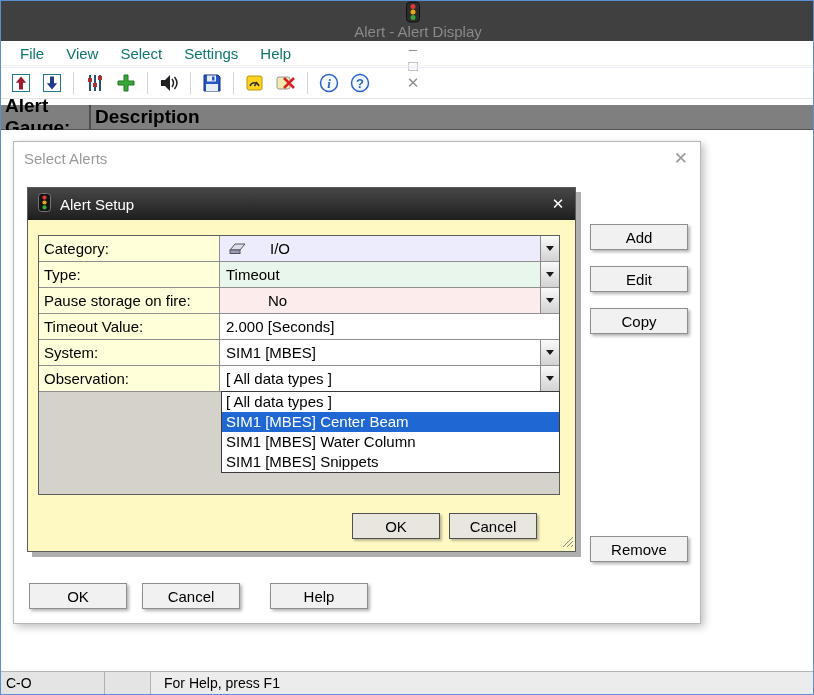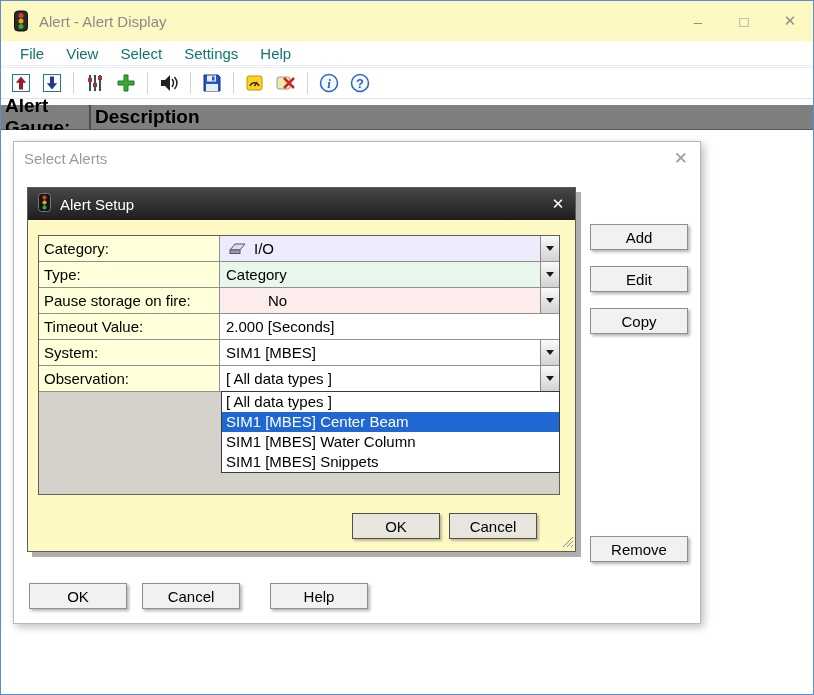--- a/index.html
+++ b/index.html
@@ -2,21 +2,21 @@
 <html><head>
 <meta charset="utf-8">
 <style>
   * { box-sizing: border-box; margin: 0; padding: 0; }
   html,body { width: 814px; height: 695px; }
   body { font-family: "Liberation Sans", sans-serif; background: #fff; position: relative; overflow: hidden; }
 
   .window { position: absolute; inset: 0; border: 1px solid #5a90d2; background: #fff; }
 
   
-  .titlebar { position: absolute; top: 0; left: 0; right: 0; height: 40px; display: flex; align-items: center; padding-left: 12px; background: #fef9c3; }
+  .titlebar { position: absolute; top: 0; left: 0; right: 0; height: 40px; display: flex; align-items: center; padding-left: 12px; background: #404040; flex-direction: column; }
   .app-icon { width: 16px; height: 22px; display: inline-flex; }
   .titlebar .title { color: #8a8a8a; font-size: 15px; margin-left: 10px; flex: 1; }
   .winbtn { width: 46px; height: 40px; display: flex; align-items: center; justify-content: center; color: #8f8f8f; font-size: 15px; }
 
   
   .menubar { position: absolute; top: 40px; left: 0; right: 0; height: 25px; display: flex; align-items: center; padding-left: 8px; font-size: 15px; color: #0f766e; border-bottom: 1px solid #f0f0f0; }
   .mi { padding: 0 11px; }
 
   
   .toolbar { position: absolute; top: 66px; left: 0; right: 0; height: 32px; display: flex; align-items: center; padding: 2px 6px; gap: 3px; border-top: 1px solid #e8eef8; border-bottom: 1px solid #e3e3e3; }
@@ -47,21 +47,21 @@
   
   .dlg-setup { position: absolute; left: 13px; top: 45px; width: 549px; height: 365px; border: 1px solid #5c5c5c; background: #fef9c3; box-shadow: 5px 5px 0 rgba(110,110,110,.55); }
   .as-titlebar { height: 32px; background: linear-gradient(#474747, #1e1e1e); display: flex; align-items: center; padding-left: 10px; color: #fff; font-size: 15px; }
   .as-title { margin-left: 9px; flex: 1; }
   .as-x { width: 34px; height: 32px; display: flex; align-items: center; justify-content: center; color: #fff; font-size: 15px; }
   .as-body { position: relative; height: 333px; }
 
   .as-frame { position: absolute; left: 10px; top: 15px; width: 522px; height: 260px; border: 1px solid #5f5f5f; background: #d5d2cb; }
   .fr { height: 26px; display: flex; border-bottom: 1px solid #8f8f8f; }
   .fl { width: 181px; background: #ffffd9; border-right: 1px solid #8f8f8f; display: flex; align-items: center; padding-left: 5px; font-size: 15px; color: #000; text-align: center; }
-  .fv { flex: 1; background: #fff; display: flex; align-items: center; padding-left: 6px; font-size: 15px; color: #000; position: relative; }
+  .fv { flex: 1; background: #fff; display: flex; align-items: center; padding-left: 6px; font-size: 15px; color: #000; position: relative; gap: 16px; }
   .fv.v-cat   { background: #edecfc; }
   .fv.v-type  { background: #e9f6ec; }
   .fv.v-pause { background: #fcecec; padding-left: 48px; }
   .io-icon { display: inline-flex; margin-right: 6px; }
   .dd { margin-left: auto; width: 19px; align-self: stretch; border-left: 1px solid #8a8a8a; background: linear-gradient(#fafafa, #d2d2d2); display: flex; align-items: center; justify-content: center; }
   .tri { width: 0; height: 0; border-left: 4px solid transparent; border-right: 4px solid transparent; border-top: 5px solid #1a1a1a; }
 
   .as-list { position: absolute; left: 193px; top: 171px; width: 339px; background: #fff; border: 1px solid #3a3a3a; z-index: 6; }
   .opt { height: 20px; line-height: 20px; padding-left: 4px; font-size: 15px; color: #000; white-space: nowrap; overflow: hidden; }
   .opt.sel { background: #1f68d4; color: #fff; }
@@ -229,21 +229,21 @@
               <span>I/O</span>
               <span class="dd">
                   <span class="tri"></span>
                 </span>
             </div>
           </div>
 
           <div class="fr">
             <div class="fl">Type:</div>
             <div class="fv v-type">
-              <span>Category</span>
+              <span>Timeout</span>
               <span class="dd">
                   <span class="tri"></span>
                 </span>
             </div>
           </div>
 
           <div class="fr">
             <div class="fl">Pause storage on fire:</div>
             <div class="fv v-pause">
               <span>No</span>
@@ -296,14 +296,21 @@
           <svg width="14" height="14" viewBox="0 0 14 14">
             <line x1="13" y1="3" x2="3" y2="13" stroke="#8a8a8a"></line>
             <line x1="13" y1="7" x2="7" y2="13" stroke="#8a8a8a"></line>
             <line x1="13" y1="11" x2="11" y2="13" stroke="#8a8a8a"></line>
           </svg>
         </span>
       </div>
     </div>
   </div>
 
+  <div class="statusbar">
+    <div class="sb-seg1">
+        <span>C-O</span>
+      </div>
+    <div class="sb-seg2"></div>
+    <div class="sb-msg">For Help, press F1</div>
+  </div>
 
 </div>
 
 </body></html>

